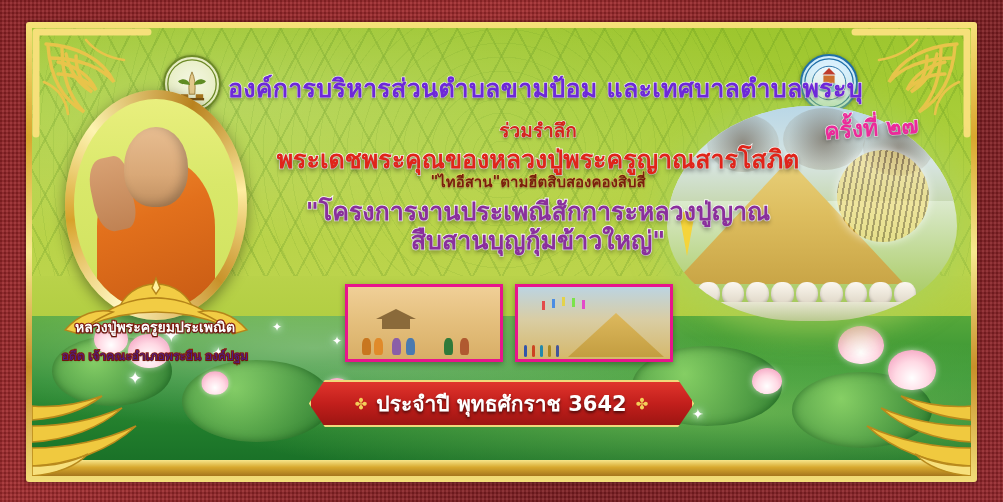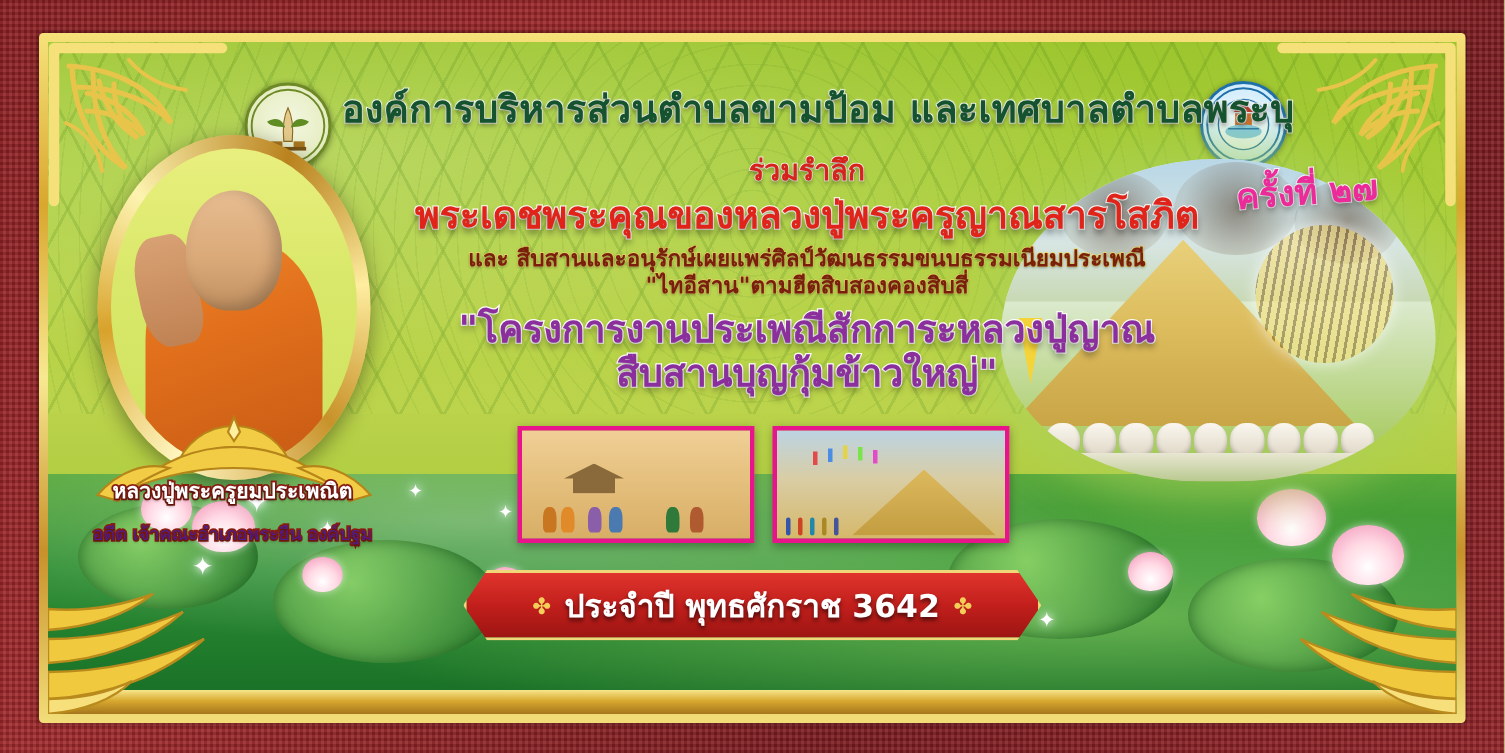--- a/index.html
+++ b/index.html
@@ -154,23 +154,23 @@
   .p1-fig{ position:absolute; bottom:4px; width:9px; height:17px; border-radius:40% 40% 25% 25%; }
   .p2-pile{ position:absolute; right:6px; bottom:2px; width:96px; height:44px;
     background:linear-gradient(180deg,#ddb95e,#c39d40); clip-path:polygon(50% 0,100% 100%,0 100%); }
   .p2-flagline{ position:absolute; left:28px; top:14px; width:3px; height:9px; }
   .p2-crowd{ position:absolute; left:4px; bottom:2px; width:3px; height:12px; border-radius:2px; }
 
   
   .textcol{ position:absolute; left:196px; top:24px; width:620px; text-align:center; }
   .tline{ line-height:1; white-space:nowrap; }
 
-  .t-org{ font-size:25px; font-weight:bold; color:#14532d; letter-spacing:.3px;
+  .t-org{ font-size:25px; font-weight:bold; color:#6d28d9; letter-spacing:.3px;
     -webkit-text-stroke:1px #ffffff; paint-order:stroke fill;
-    text-shadow:0 2px 3px rgba(0,0,0,.35), 0 0 2px #fff; margin-top:8px; }
+    text-shadow:0 2px 3px rgba(0,0,0,.35), 0 0 2px #fff; margin-top:24px; }
   .t-ruam{ font-size:19px; font-weight:bold; color:#d5241c;
     -webkit-text-stroke:1px #fff; paint-order:stroke fill;
     text-shadow:0 2px 3px rgba(0,0,0,.35); margin-top:20px; }
   .t-pra{ font-size:25px; font-weight:bold; color:#e0241a;
     -webkit-text-stroke:1.4px #fff; paint-order:stroke fill;
     text-shadow:0 3px 4px rgba(0,0,0,.4); margin-top:7px; }
   .t-sub{ font-size:15px; font-weight:bold; color:#7a1f0c;
     -webkit-text-stroke:.9px #f4e06a; paint-order:stroke fill;
     text-shadow:0 1px 2px rgba(0,0,0,.4); margin-top:9px; }
   .t-sub2{ font-size:15px; font-weight:bold; color:#7a1f0c;
@@ -382,21 +382,20 @@
       <div class="p2-crowd" style="left:14px;background:#cc4422;"></div>
       <div class="p2-crowd" style="left:22px;background:#2288aa;"></div>
       <div class="p2-crowd" style="left:30px;background:#aa8822;"></div>
       <div class="p2-crowd" style="left:38px;background:#445599;"></div>
     </div>
 
     <div class="textcol">
       <div class="tline t-org">องค์การบริหารส่วนตำบลขามป้อม และเทศบาลตำบลพระบุ</div>
       <div class="tline t-ruam">ร่วมรำลึก</div>
       <div class="tline t-pra">พระเดชพระคุณของหลวงปู่พระครูญาณสารโสภิต</div>
-      <div class="tline t-sub">และ สืบสานและอนุรักษ์เผยแพร่ศิลป์วัฒนธรรมขนบธรรมเนียมประเพณี</div>
       <div class="tline t-sub2">"ไทอีสาน"ตามฮีตสิบสองคองสิบสี่</div>
       <div class="tline t-proj">"โครงการงานประเพณีสักการะหลวงปู่ญาณ</div>
       <div class="tline t-proj2">สืบสานบุญกุ้มข้าวใหญ่"</div>
     </div>
 
     <div class="edition">ครั้งที่ ๒๗</div>
 
     <div class="monk-cap">
       <div class="cap-1">หลวงปู่พระครูยมประเพณิต</div>
       <div class="cap-2">อดีต เจ้าคณะอำเภอพระยืน องค์ปฐม</div>

